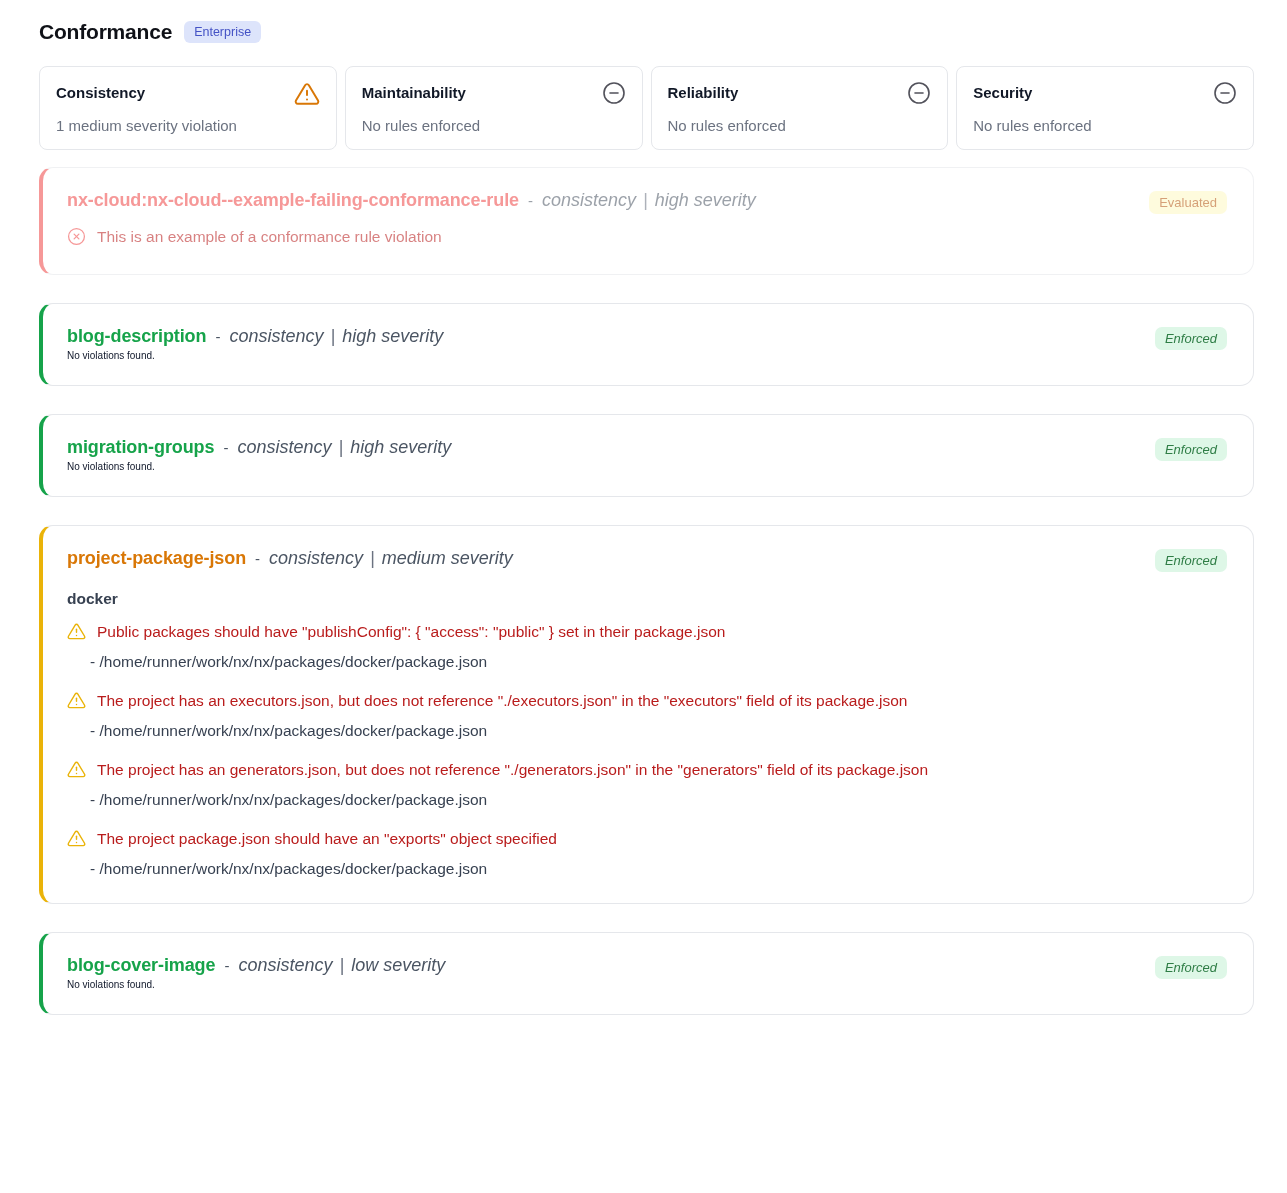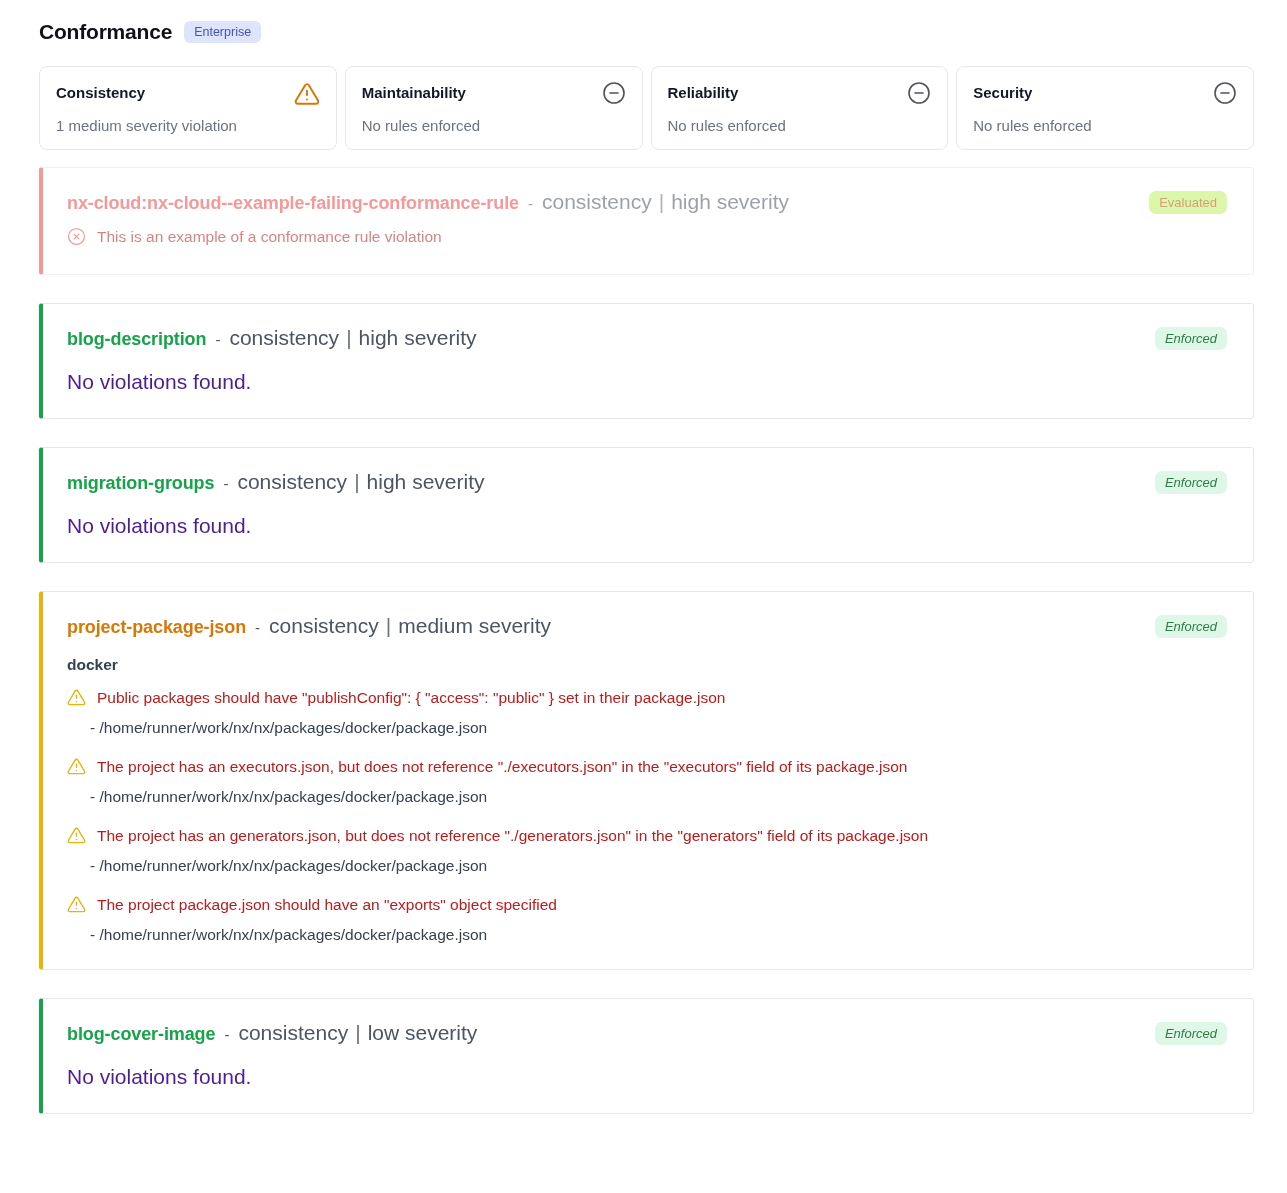--- a/index.html
+++ b/index.html
@@ -34,49 +34,49 @@
   .summary-title { font-size: 15px; font-weight: 700; color: #111827; padding-top: 3px; }
   .summary-status { font-size: 15px; color: #6b7280; }
   .icon-amber { color: #d97706; }
   .icon-gray { color: #52525b; }
 
   
   .rule-card {
     position: relative;
     border: 1px solid #e5e7eb;
     border-left-width: 4px;
-    border-radius: 3px;
+    border-radius: 14px;
     background: #fff;
     padding: 22px 26px 24px 24px;
     margin-top: 28px;
   }
   .rule-card.first { margin-top: 17px; }
   .rule-card.red    { border-left-color: #ef4444; opacity: 0.55; }
   .rule-card.green  { border-left-color: #16a34a; }
   .rule-card.yellow { border-left-color: #eab308; }
 
   .rule-head { display: flex; align-items: flex-start; justify-content: space-between; }
   .rule-title-group { display: flex; align-items: baseline; gap: 9px; }
   .rule-name { font-size: 18px; font-weight: 700; letter-spacing: -0.1px; cursor: pointer; }
   .red    .rule-name { color: #ef4444; }
   .green  .rule-name { color: #16a34a; }
   .yellow .rule-name { color: #d97706; }
   .rule-dash { font-size: 15px; color: #4b5563; }
-  .rule-meta { font-size: 21px; color: #4b5563; }
+  .rule-meta { font-size: 18px; color: #4b5563; font-style: italic; }
   .rule-meta .pipe { margin: 0 7px; color: #6b7280; }
 
   .badge {
     font-size: 13px; font-weight: 500;
     padding: 4px 10px; border-radius: 7px;
     white-space: nowrap; margin-top: 1px;
   }
   .badge-enforced  { background: #def7e7; color: #2f7d46; font-style: italic; }
-  .badge-evaluated { background: #bef264; color: #b45309; }
-
-  .no-violations { font-size: 21px; color: #4c1d95; margin-top: 20px; }
+  .badge-evaluated { background: #fef9c3; color: #b45309; }
+
+  .no-violations { font-size: 10px; color: #0f172a; }
 
   .project-name { font-size: 15.5px; font-weight: 700; color: #374151; margin-top: 18px; }
 
   .violations-list { margin-top: 12px; }
   .violation { margin-top: 14px; }
   .violation:first-child { margin-top: 13px; }
   .violation-row { display: flex; align-items: flex-start; gap: 11px; margin-top: 12px; }
   .violation-row .v-icon { flex: 0 0 auto; margin-top: 1px; }
   .icon-red { color: #ef4444; }
   .icon-yellow { color: #eab308; }

